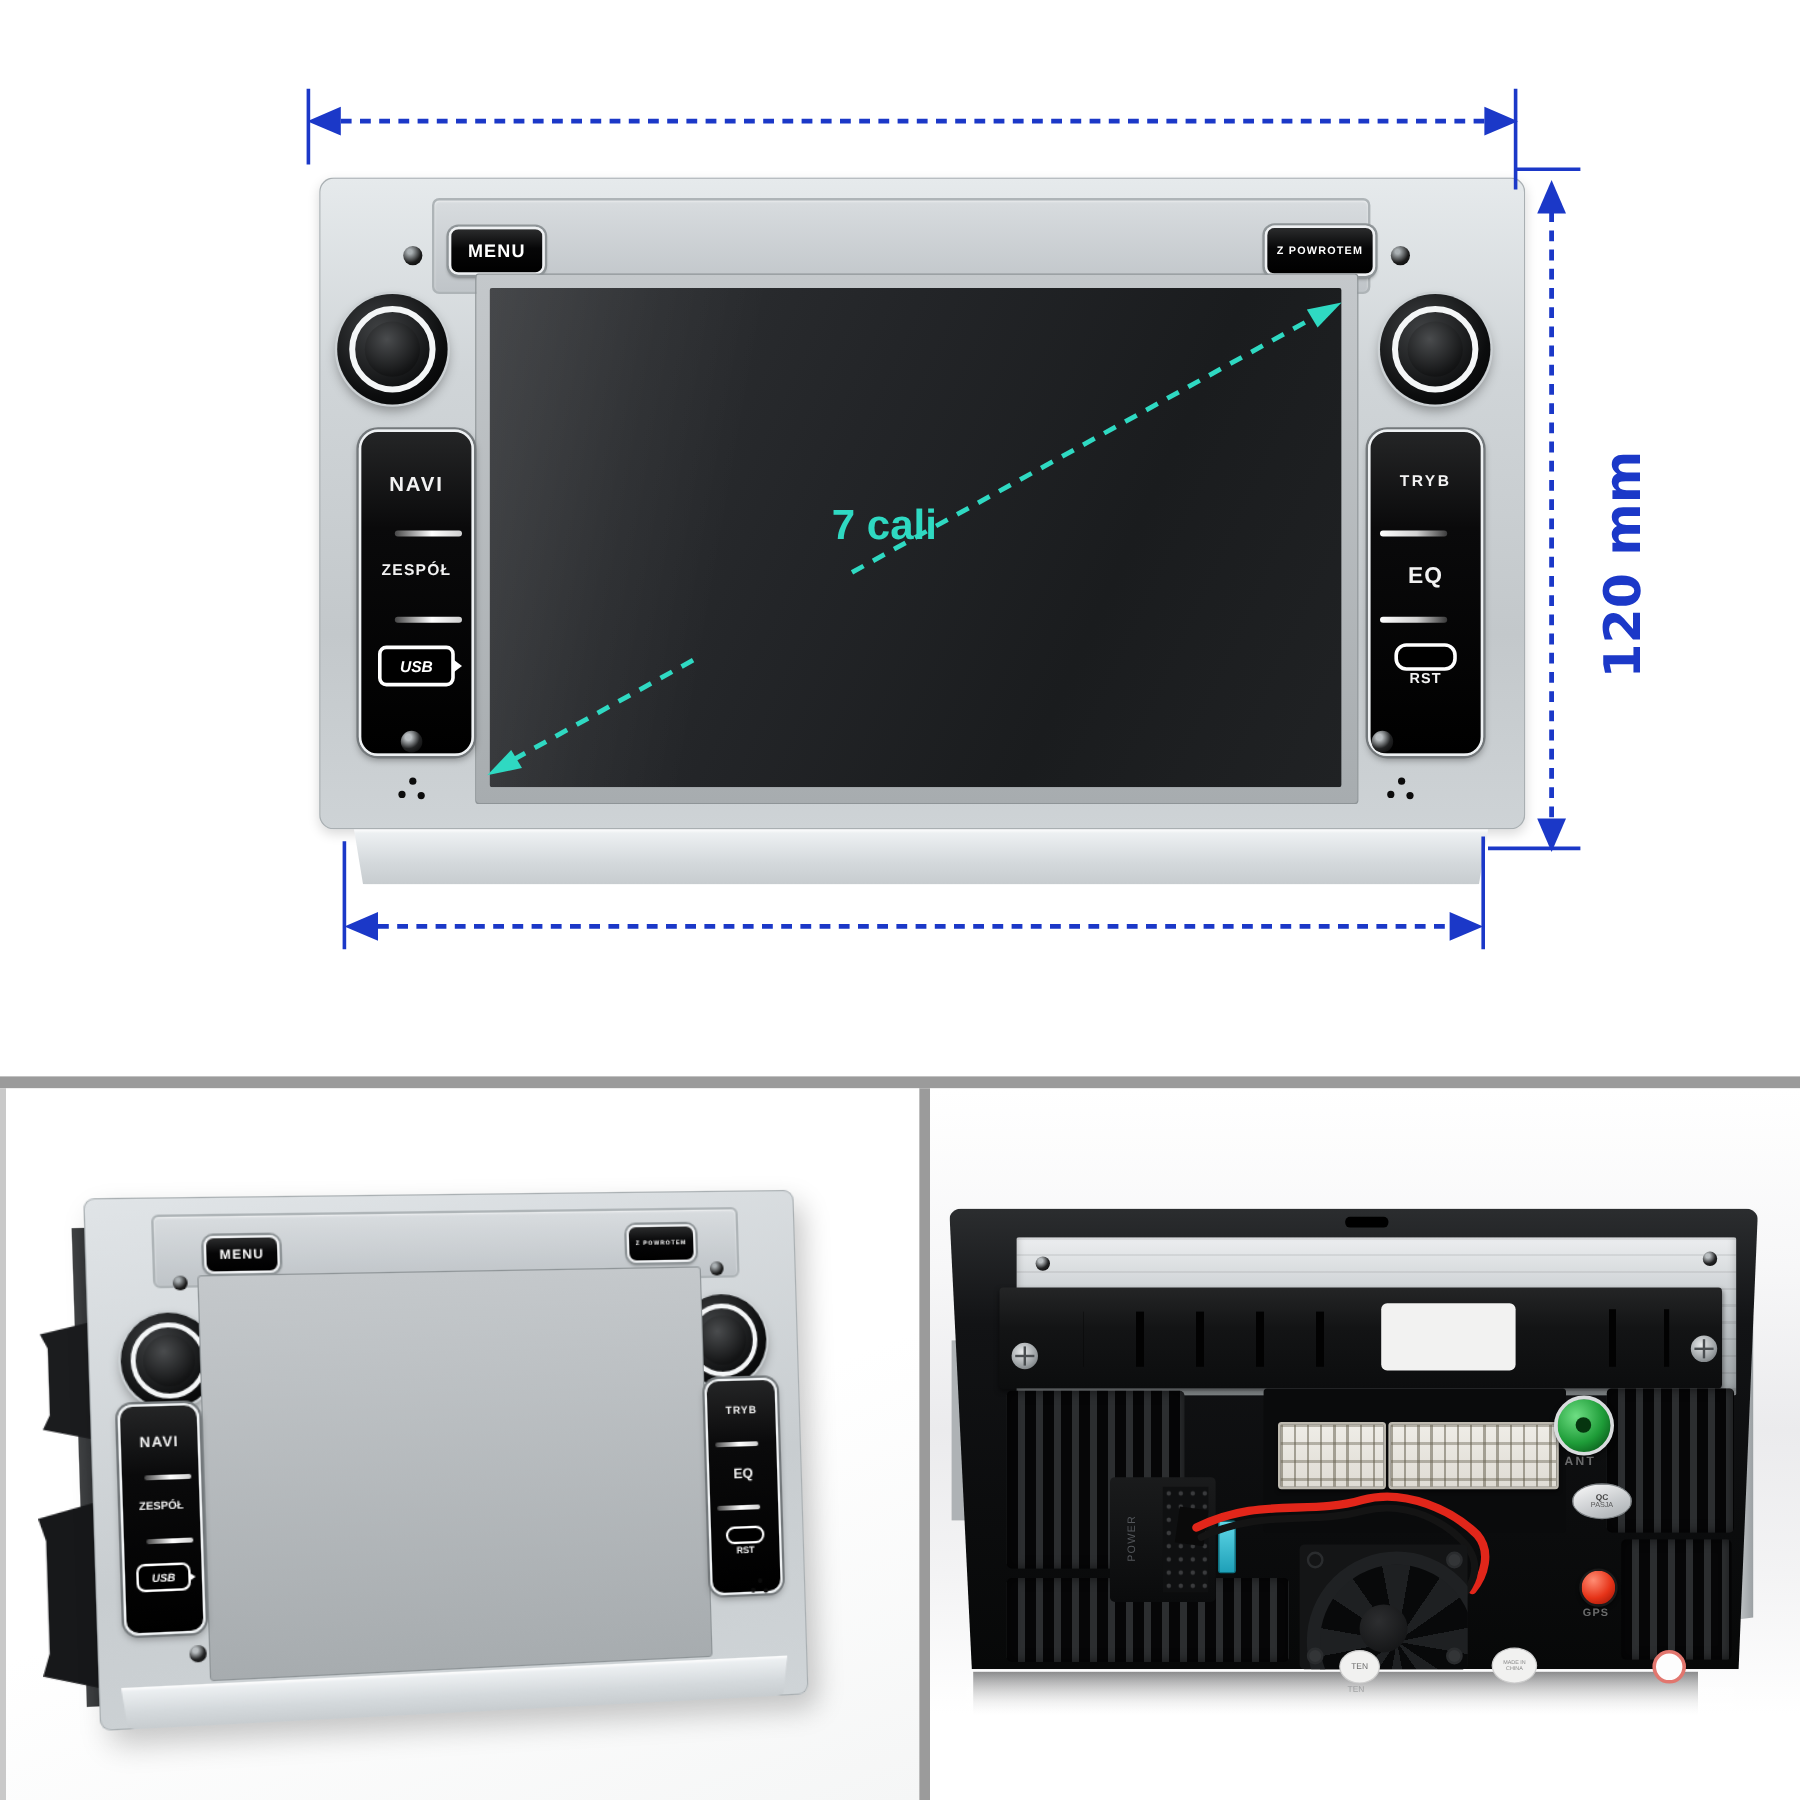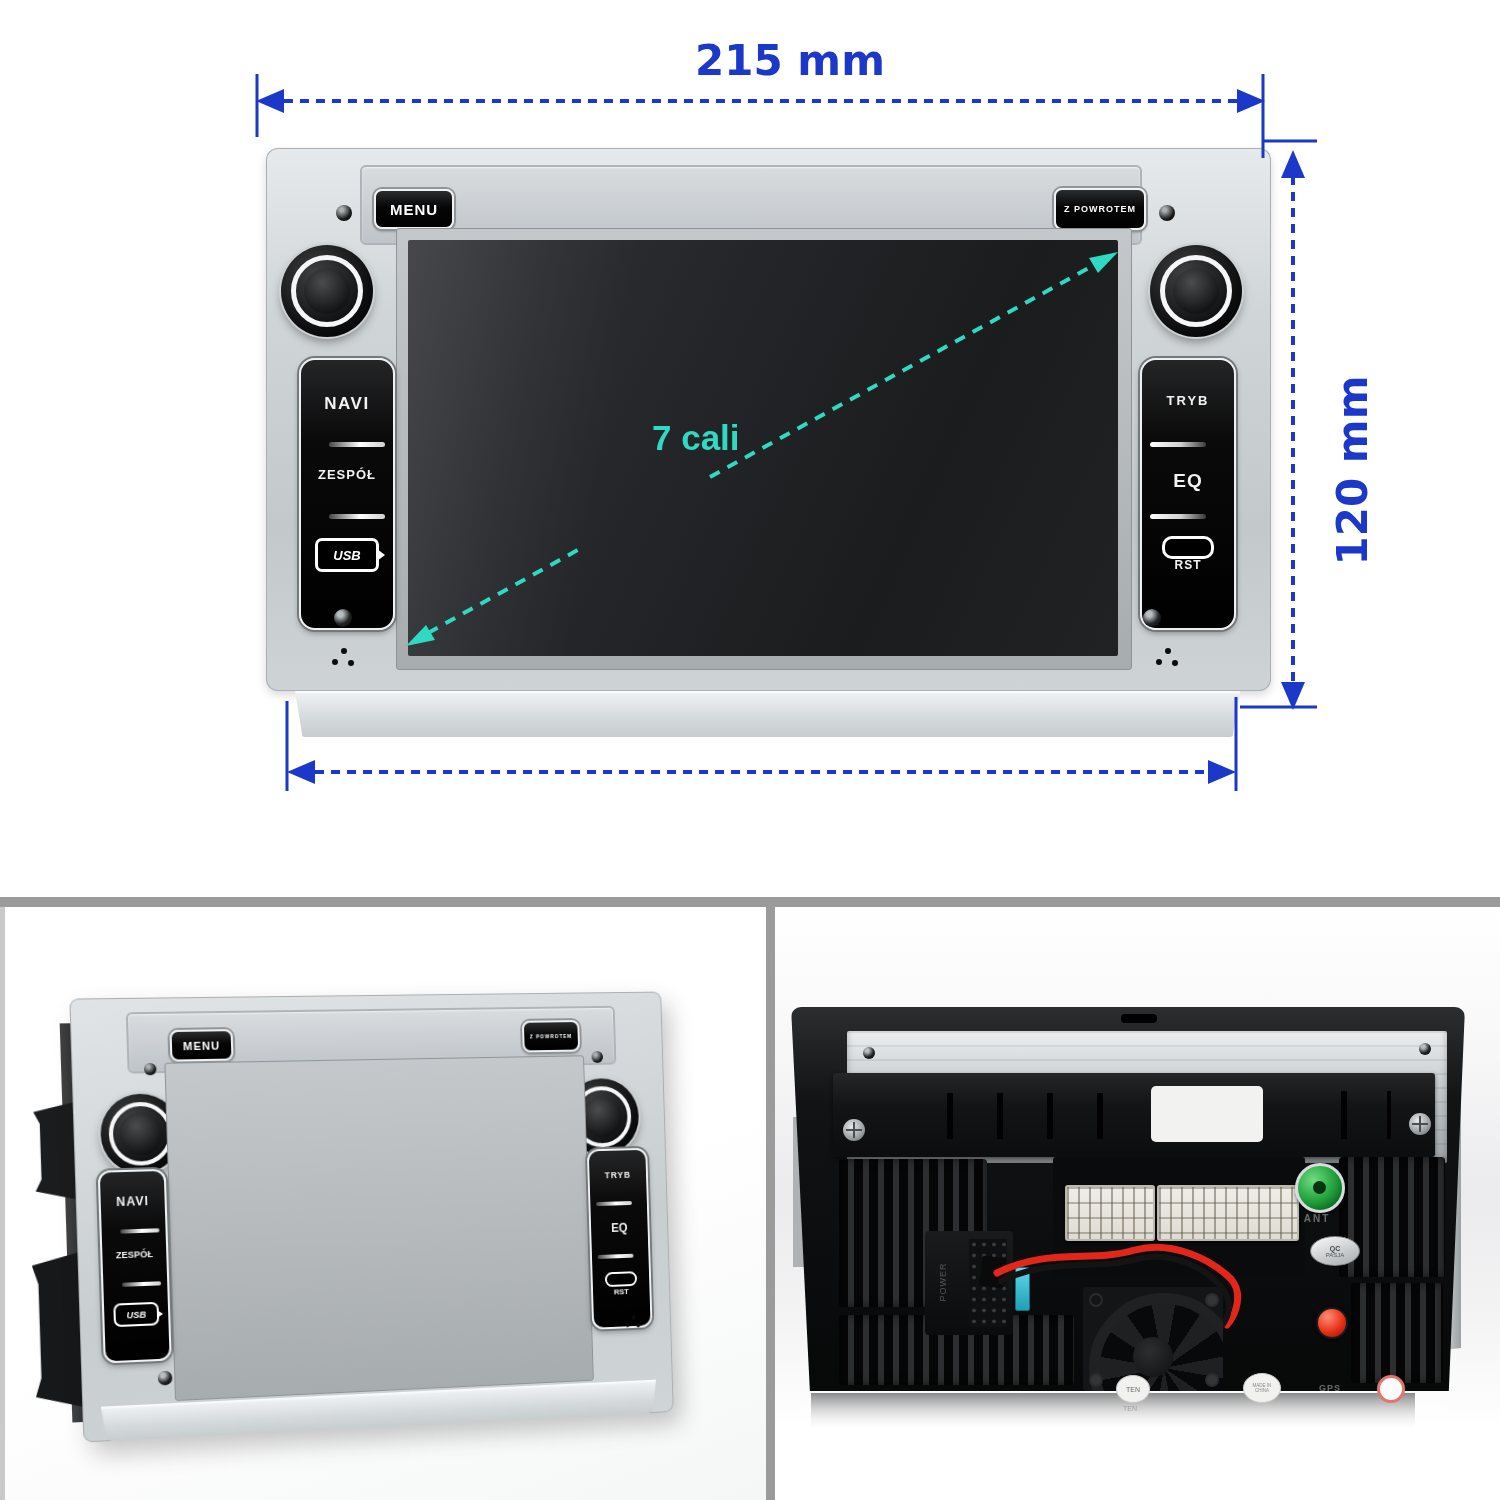--- a/index.html
+++ b/index.html
@@ -165,23 +165,22 @@
     <polygon points="287,772 315,760 315,784" fill="#1b38c8"></polygon>
     <polygon points="1236,772 1208,760 1208,784" fill="#1b38c8"></polygon>
     <path d="M287,701 L287,791 M1236,697 L1236,791" stroke="#1b38c8" stroke-width="3" fill="none"></path>
 
     <line x1="428" y1="633" x2="585" y2="546" stroke="#2fd9c2" stroke-width="4" stroke-dasharray="11 9"></line>
     <line x1="710" y1="477" x2="1096" y2="264" stroke="#2fd9c2" stroke-width="4" stroke-dasharray="11 9"></line>
     <polygon points="406,646 435,640 426,625" fill="#2fd9c2"></polygon>
     <polygon points="1118,252 1098,273 1089,258" fill="#2fd9c2"></polygon>
   </svg>
 
-  <div class="dim-text" style="left:625px;top:36px;width:330px;font-size:42px;">215 mm</div>
   <div class="dim-text" style="left:1202px;top:446px;width:300px;font-size:42px;transform:rotate(-90deg);">120 mm</div>
-  <div class="abs" style="left:652px;top:418px;width:170px;text-align:left;font-size:35px;font-weight:bold;color:#2fd9c2;">7 cali</div>
+  <div class="abs" style="left:652px;top:418px;width:170px;text-align:center;font-size:35px;font-weight:bold;color:#2fd9c2;">7 cali</div>
 </div>
 
 <div class="divider" style="left:0;top:897px;width:1500px;height:10px;"></div>
 <div class="divider" style="left:766px;top:907px;width:9px;height:593px;"></div>
 <div class="divider" style="left:0;top:907px;width:5px;height:593px;background:#c9c9c9;"></div>
 
 <div id="photo-left">
   <div class="abs" style="left:75px;top:88px;width:600px;height:432px;transform:perspective(1900px) rotateY(10deg) rotateZ(-1.8deg);">
 
     <div class="abs" style="left:-10px;top:24px;width:26px;height:388px;background:linear-gradient(90deg,#404244,#232527);"></div>
@@ -315,21 +314,21 @@
     <div class="abs" style="left:500px;top:206px;width:52px;text-align:center;font-size:10px;font-weight:bold;color:rgba(255,255,255,.38);letter-spacing:2px;">ANT</div>
 
     <div class="abs" style="left:519px;top:229px;width:48px;height:28px;border-radius:50%;border:1px solid #7d8285;
          background:linear-gradient(160deg,#fafafa,#c7cacd 60%,#a8adb0);display:flex;flex-direction:column;align-items:center;justify-content:center;line-height:1;">
       <span style="font-size:7px;font-weight:bold;color:#444;">QC</span>
       <span style="font-size:6px;color:#555;">PASJA</span>
     </div>
 
     <div class="abs" style="left:525px;top:300px;width:28px;height:28px;border-radius:50%;border:2px solid #1a1a1a;
          background:radial-gradient(circle at 35% 28%, #ff8d74, #e63318 55%, #8e1004);box-shadow:0 2px 3px rgba(0,0,0,.5);"></div>
-    <div class="abs" style="left:519px;top:332px;width:40px;text-align:center;font-size:9px;font-weight:bold;color:rgba(255,255,255,.4);letter-spacing:1px;margin-top:44px;">GPS</div>
+    <div class="abs" style="left:519px;top:332px;width:40px;text-align:center;font-size:9px;font-weight:bold;color:rgba(255,255,255,.4);letter-spacing:1px;">GPS</div>
 
     <div class="sticker" style="left:325px;top:368px;width:32px;height:26px;font-size:7px;">
       <span>TEN</span>
     </div>
     <div class="sticker" style="left:452px;top:366px;width:36px;height:28px;font-size:4.5px;line-height:1.2;color:#8a8a8a;">
       <span>MADE IN</span>
       <span>CHINA</span>
     </div>
     <div class="abs" style="left:586px;top:368px;width:22px;height:22px;border-radius:50%;background:#fdfdfd;border:3px solid #e2766e;z-index:4;"></div>
 

